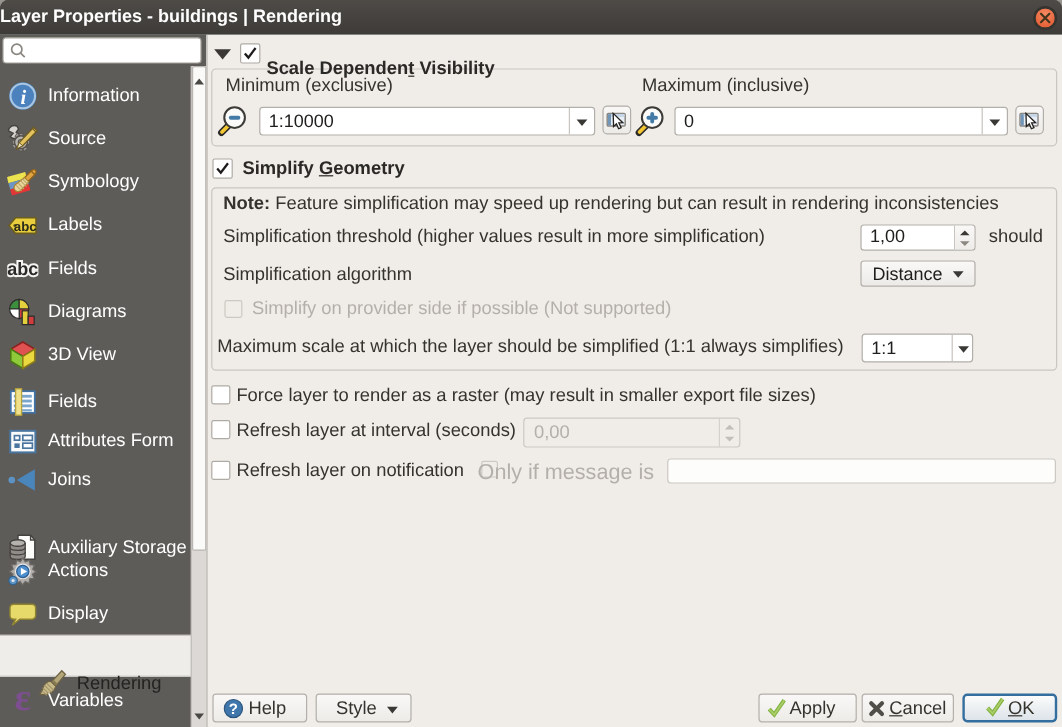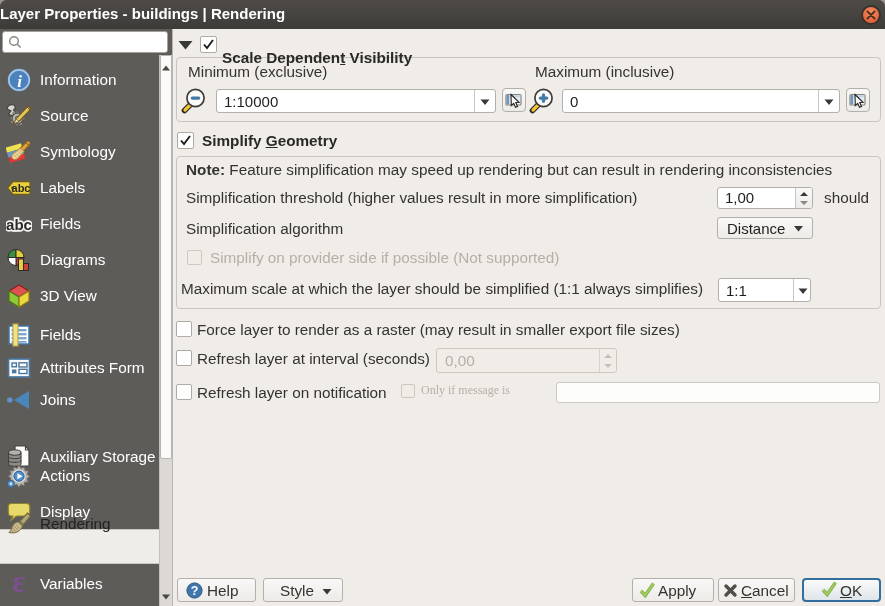--- a/index.html
+++ b/index.html
@@ -197,21 +197,21 @@
         <circle cx="4.9" cy="20.8" r="1.3" fill="#e8e6e4"></circle>
       </svg>
       <span>Actions</span>
     </div>
     <div class="abs item" style="top:493.5px;">
       <svg width="26" height="26" viewBox="0 0 26 26">
         <path d="M5.5 4.5 L20.5 4.5 C22.6 4.5 23.7 5.6 23.7 7.7 L23.7 13.8 C23.7 15.9 22.6 17 20.5 17 L10.5 17 L4.2 22 L7 17 L5.5 17 C3.4 17 2.3 15.9 2.3 13.8 L2.3 7.7 C2.3 5.6 3.4 4.5 5.5 4.5 Z" fill="#e8d96b" stroke="#8f8230" stroke-width="1.2"></path>
       </svg>
       <span>Display</span>
     </div>
-    <div class="abs item" style="top:506px;color:#232220;">
+    <div class="abs item" style="top:552px;color:#232220;margin-left:24px;">
       <svg width="26" height="26" viewBox="0 0 26 26">
         <path d="M21.5 2 L24.5 5 L17.5 13.5 L14 10 Z" fill="#b3a678" stroke="#6e6243" stroke-width="1.1"></path>
         <path d="M14.5 9.5 L18 13 L14.5 16.5 L11 13 Z" fill="#8a7c52"></path>
         <path d="M12.5 11 L16.5 15 C15 20 9.5 23 3 21.5 C5.5 19 6 17.5 6.5 14.5 C8.5 11.5 11 10.5 12.5 11 Z" fill="#c9bb8a" stroke="#6e6243" stroke-width="1"></path>
         <path d="M5.5 16 L11 21.5 M7 14 L13 20 M9 12.5 L14.8 18.2 M4.8 18.5 L9 22.5" stroke="#a2946a" stroke-width="1" fill="none"></path>
       </svg>
       <span>Rendering</span>
     </div>
     <div class="abs item" style="top:565.5px;">
       <svg width="26" height="26" viewBox="0 0 26 26">
@@ -330,21 +330,21 @@
   <svg class="abs" style="left:603px;top:353px;" width="10" height="6">
     <path d="M1 5 L5 1 L9 5 Z" fill="#c2beb8"></path>
   </svg>
   <svg class="abs" style="left:603px;top:363px;" width="10" height="6">
     <path d="M1 1 L5 5 L9 1 Z" fill="#c2beb8"></path>
   </svg>
 
   <div class="abs cbx" style="left:176px;top:384px;"></div>
   <div class="abs lbl" style="left:197px;top:383.5px;">Refresh layer on notification</div>
   <div class="abs cbx d" style="left:401px;top:384px;width:14px;height:14px;"></div>
-  <div class="abs lbl dis" style="left:421px;top:383px;font-size:12px;font-family:Liberation Serif, serif;">Only if message is</div>
+  <div class="abs lbl dis" style="left:398px;top:383px;font-size:18px;">Only if message is</div>
   <div class="abs" style="left:556px;top:382px;width:324px;height:21px;background:#fdfdfc;border:1px solid #ccc8c2;border-radius:3px;box-sizing:border-box;"></div>
 
   <div class="abs btnface" style="left:177px;top:578px;width:79px;height:24px;"></div>
   <svg class="abs" style="left:186px;top:582px;" width="17" height="17" viewBox="0 0 17 17">
     <circle cx="8.5" cy="8.5" r="7.6" fill="#3f76ab" stroke="#2c567e" stroke-width="1"></circle>
     <text x="8.5" y="13.2" font-size="12.5" font-weight="bold" fill="#fff" text-anchor="middle" font-family="Liberation Sans">?</text>
   </svg>
   <div class="abs lbl" style="left:207px;top:581.5px;">Help</div>
   <div class="abs btnface" style="left:263px;top:578px;width:80px;height:24px;"></div>
   <div class="abs lbl" style="left:280px;top:581.5px;">Style</div>

